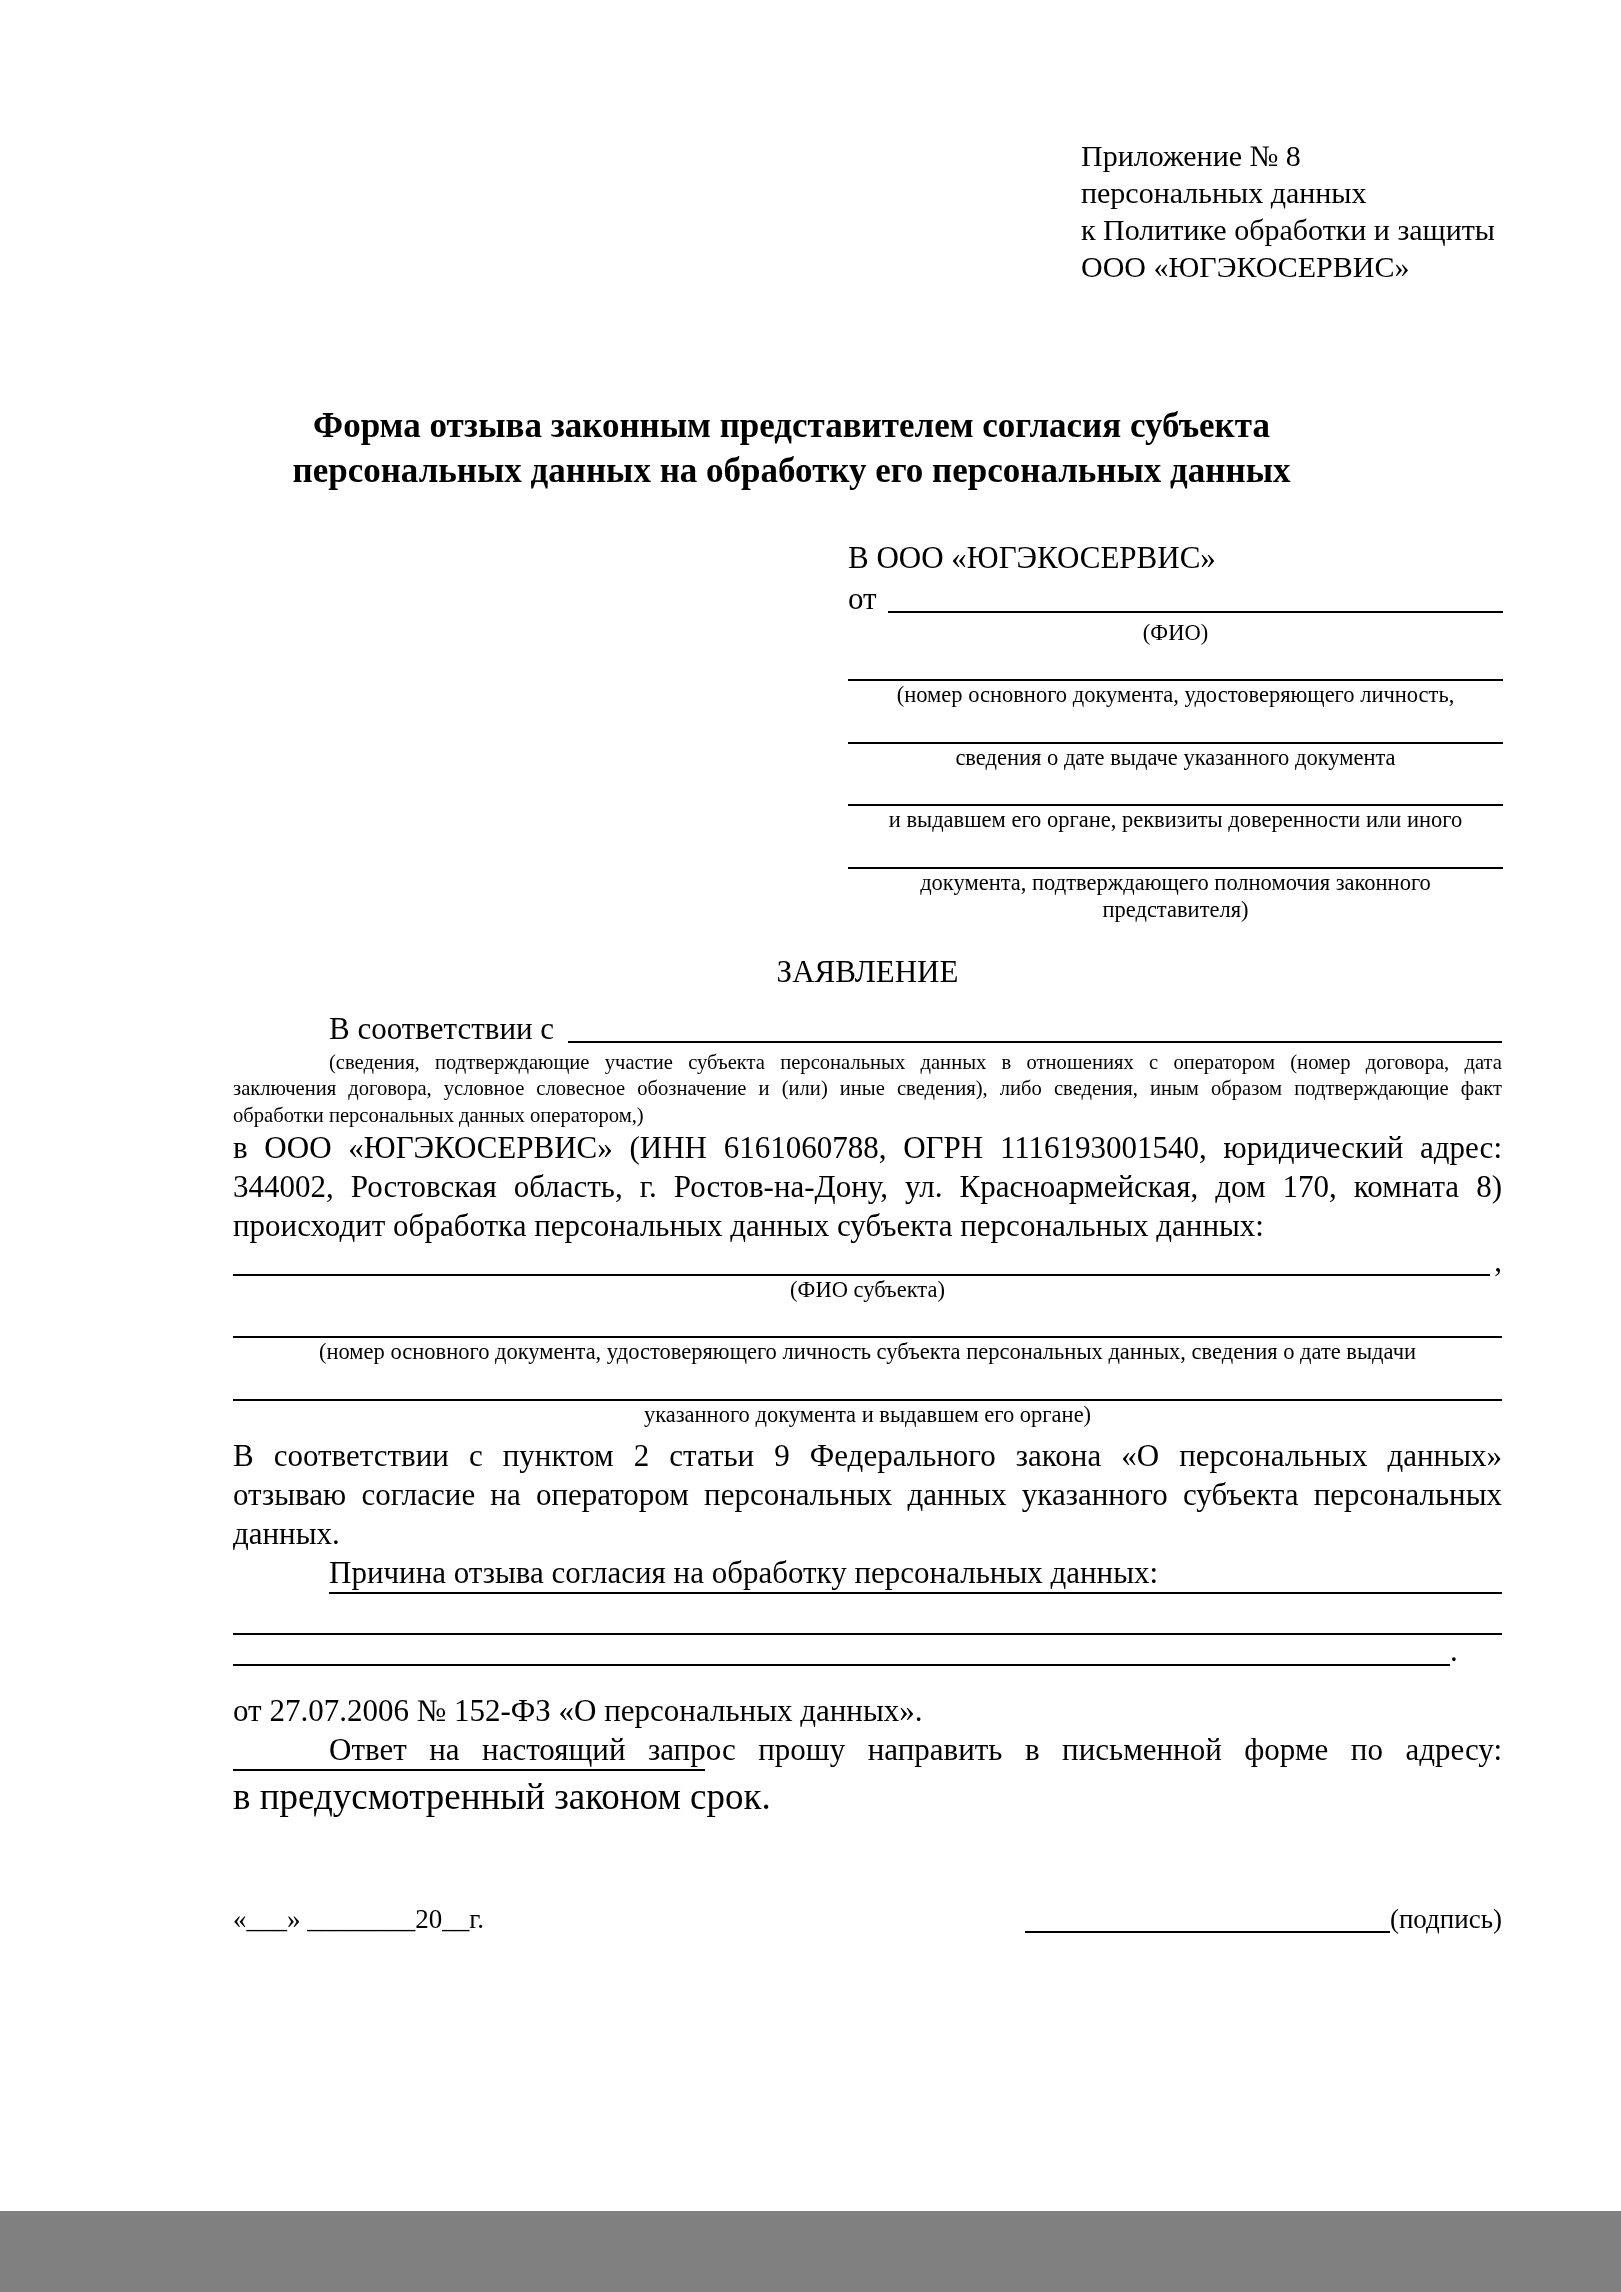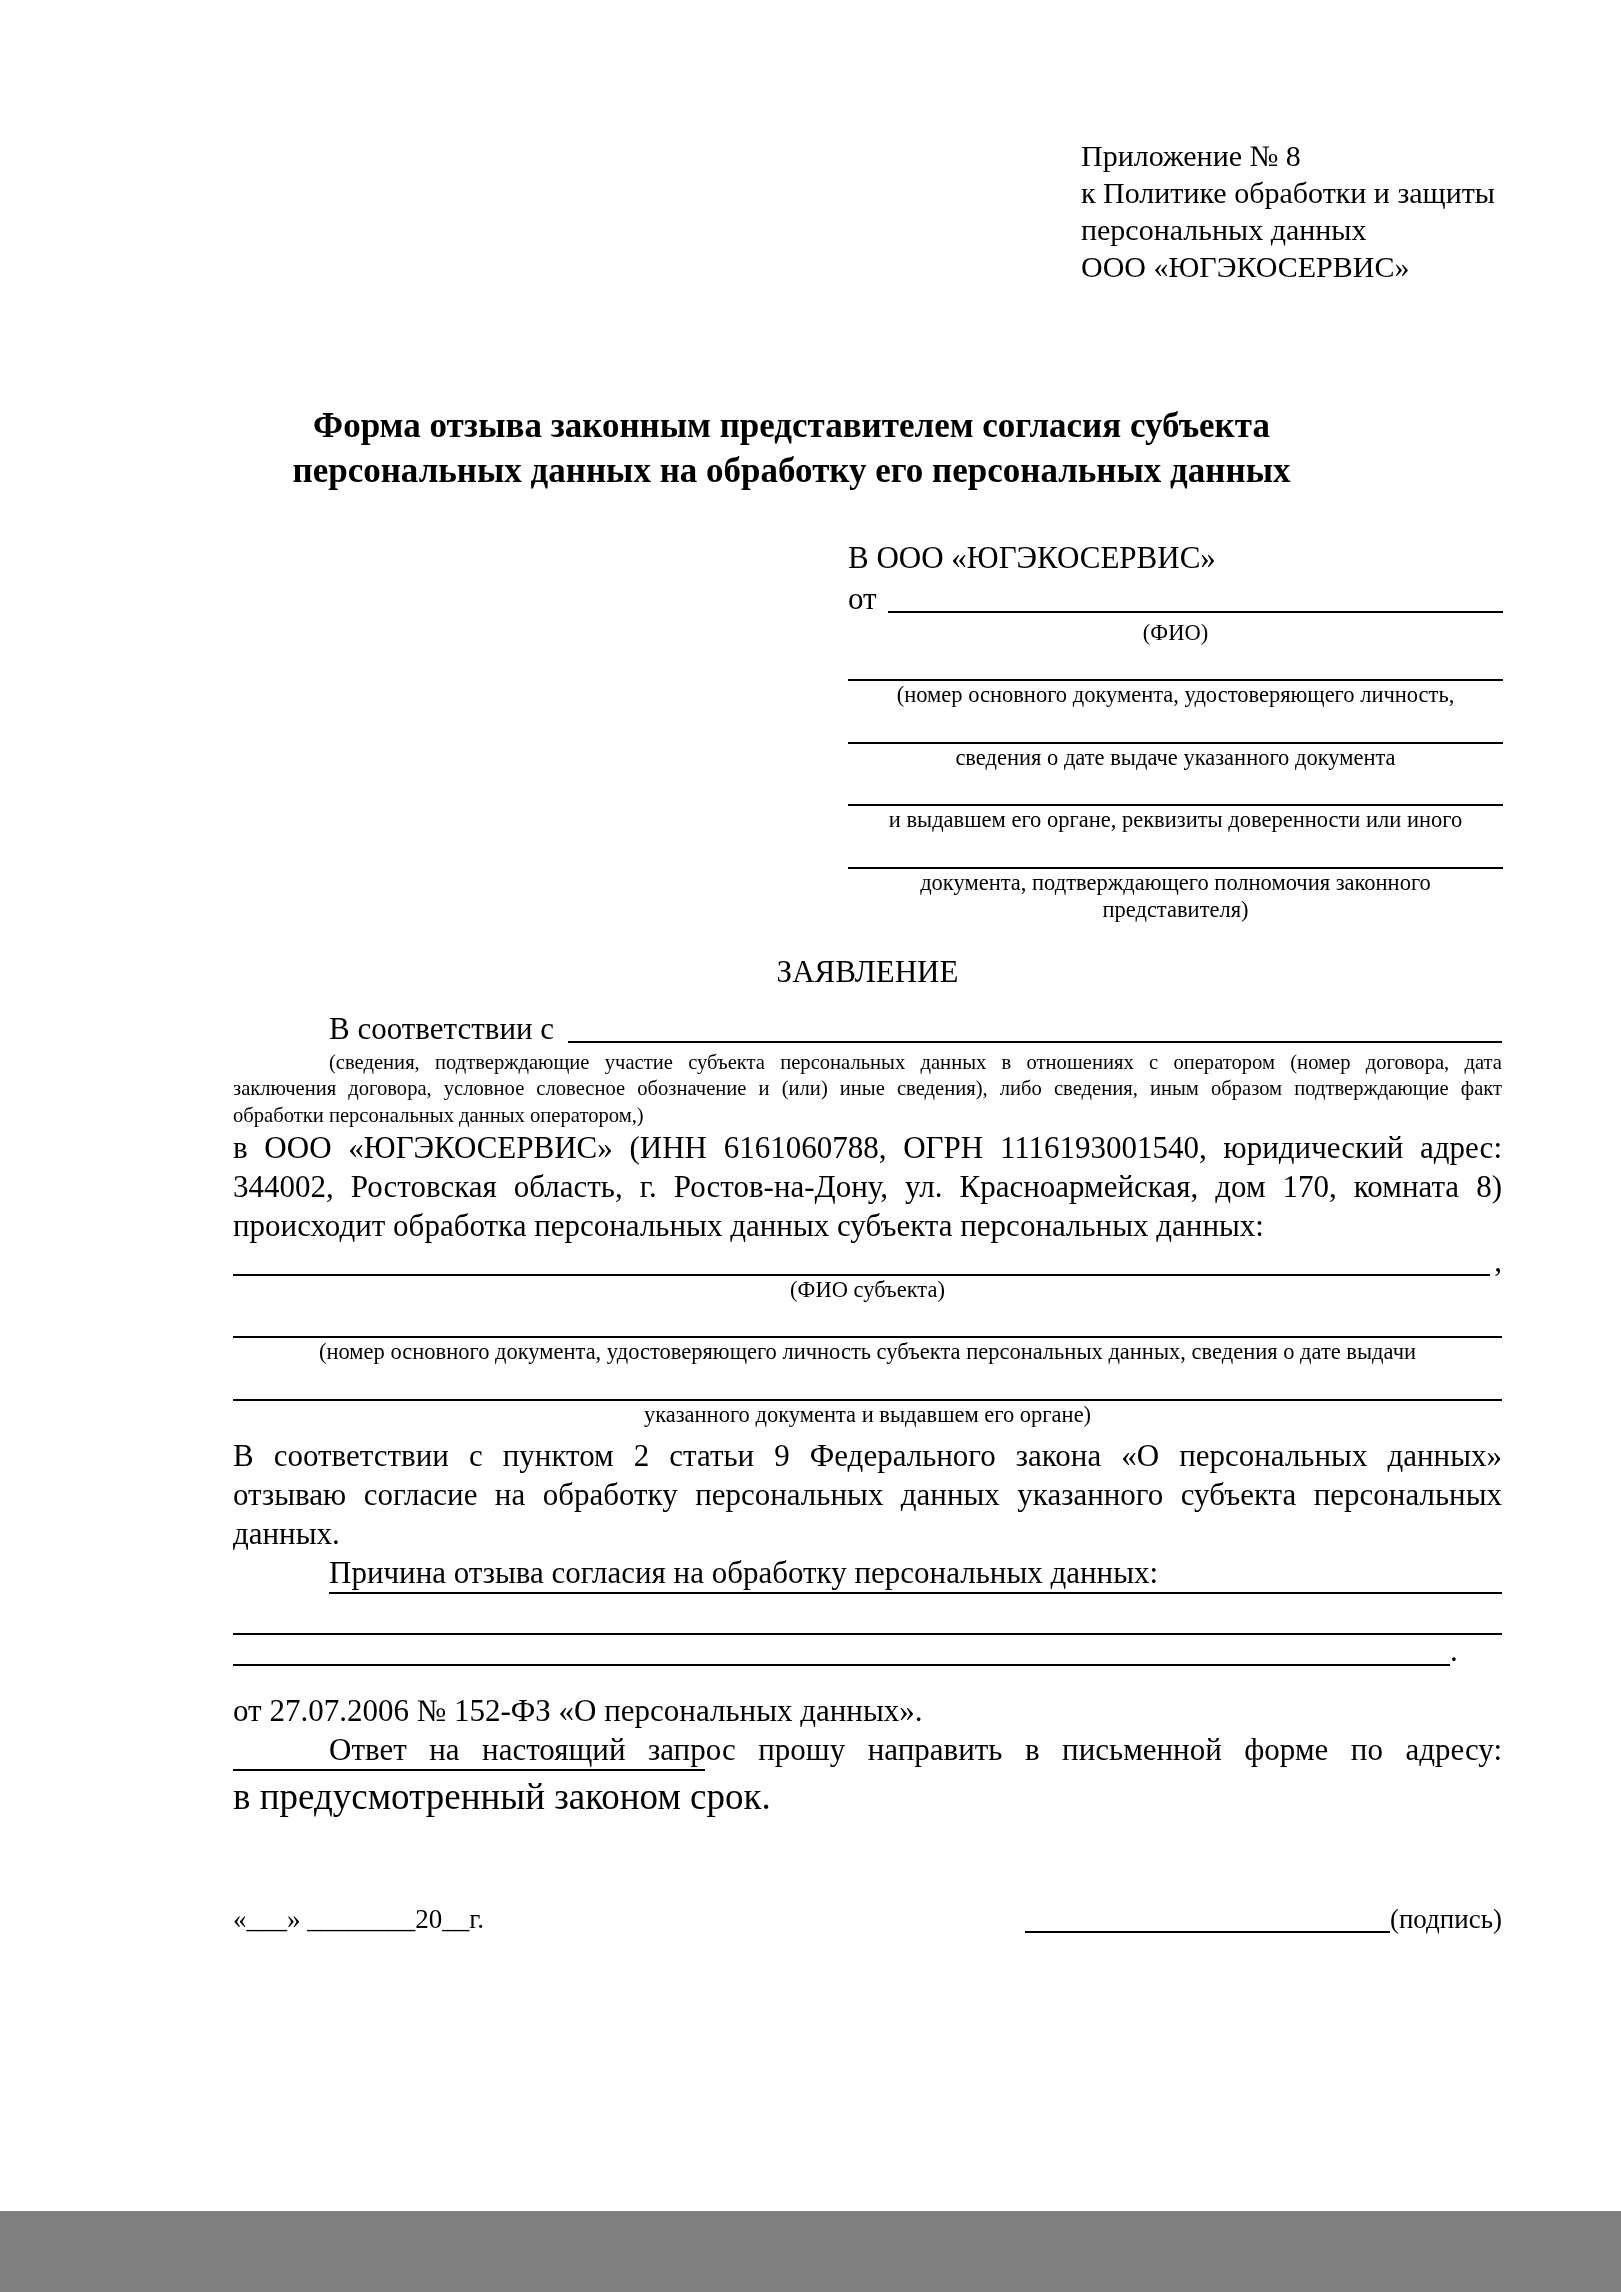--- a/index.html
+++ b/index.html
@@ -59,22 +59,22 @@
   .sig .rl{width:365px;border-bottom:2px solid #000;margin-bottom:6.9px;}
 </style>
 </head>
 <body>
 
 <div class="page">
   <div class="content">
 
     <div class="hdr">
       <div>Приложение № 8</div>
+      <div>персональных данных</div>
       <div>к Политике обработки и защиты</div>
-      <div>персональных данных</div>
       <div>ООО «ЮГЭКОСЕРВИС»</div>
     </div>
 
     <div class="title">
       <div class="title-line">Форма отзыва законным представителем согласия субъекта</div>
       <div class="title-line">персональных данных на обработку его персональных данных</div>
     </div>
 
     <div class="addr">
       <div class="addr-to">В ООО «ЮГЭКОСЕРВИС»</div>
@@ -123,21 +123,21 @@
     <div class="cap">(ФИО субъекта)</div>
 
     <div class="rule"></div>
     <div class="cap">(номер основного документа, удостоверяющего личность субъекта персональных данных, сведения о дате выдачи</div>
 
     <div class="rule"></div>
     <div class="cap">указанного документа и выдавшем его органе)</div>
 
     <div class="bpar" style="margin-top:7.8px;">
       <div class="jl">В соответствии с пунктом 2 статьи 9 Федерального закона «О персональных данных»</div>
-      <div class="jl">отзываю согласие на обработку персональных данных указанного субъекта персональных</div>
+      <div class="jl">отзываю согласие на оператором персональных данных указанного субъекта персональных</div>
       <div>данных.</div>
     </div>
 
     <div class="reason-row">
       <span class="lbl">Причина отзыва согласия на обработку персональных данных:</span>
       <span class="fill"></span>
     </div>
 
     <div class="blank-full"></div>
     <div class="period-row">

